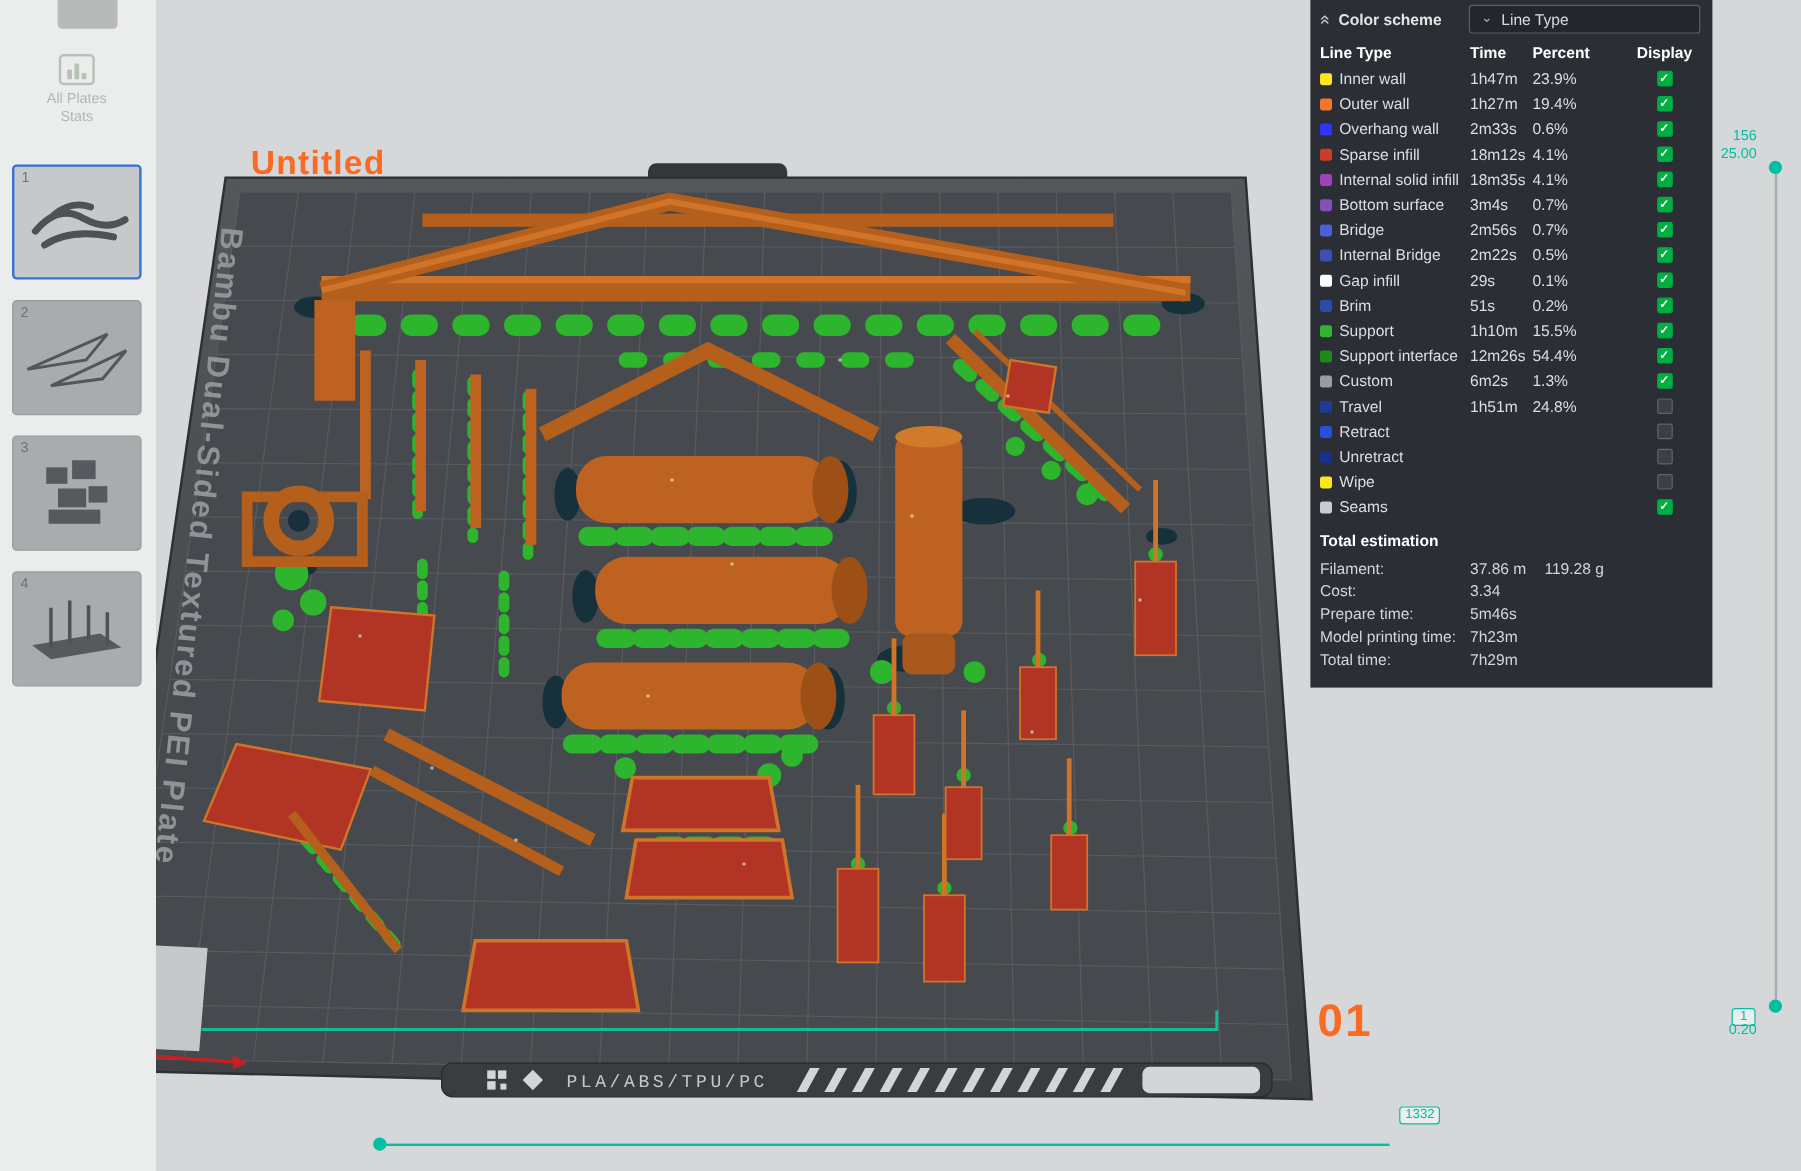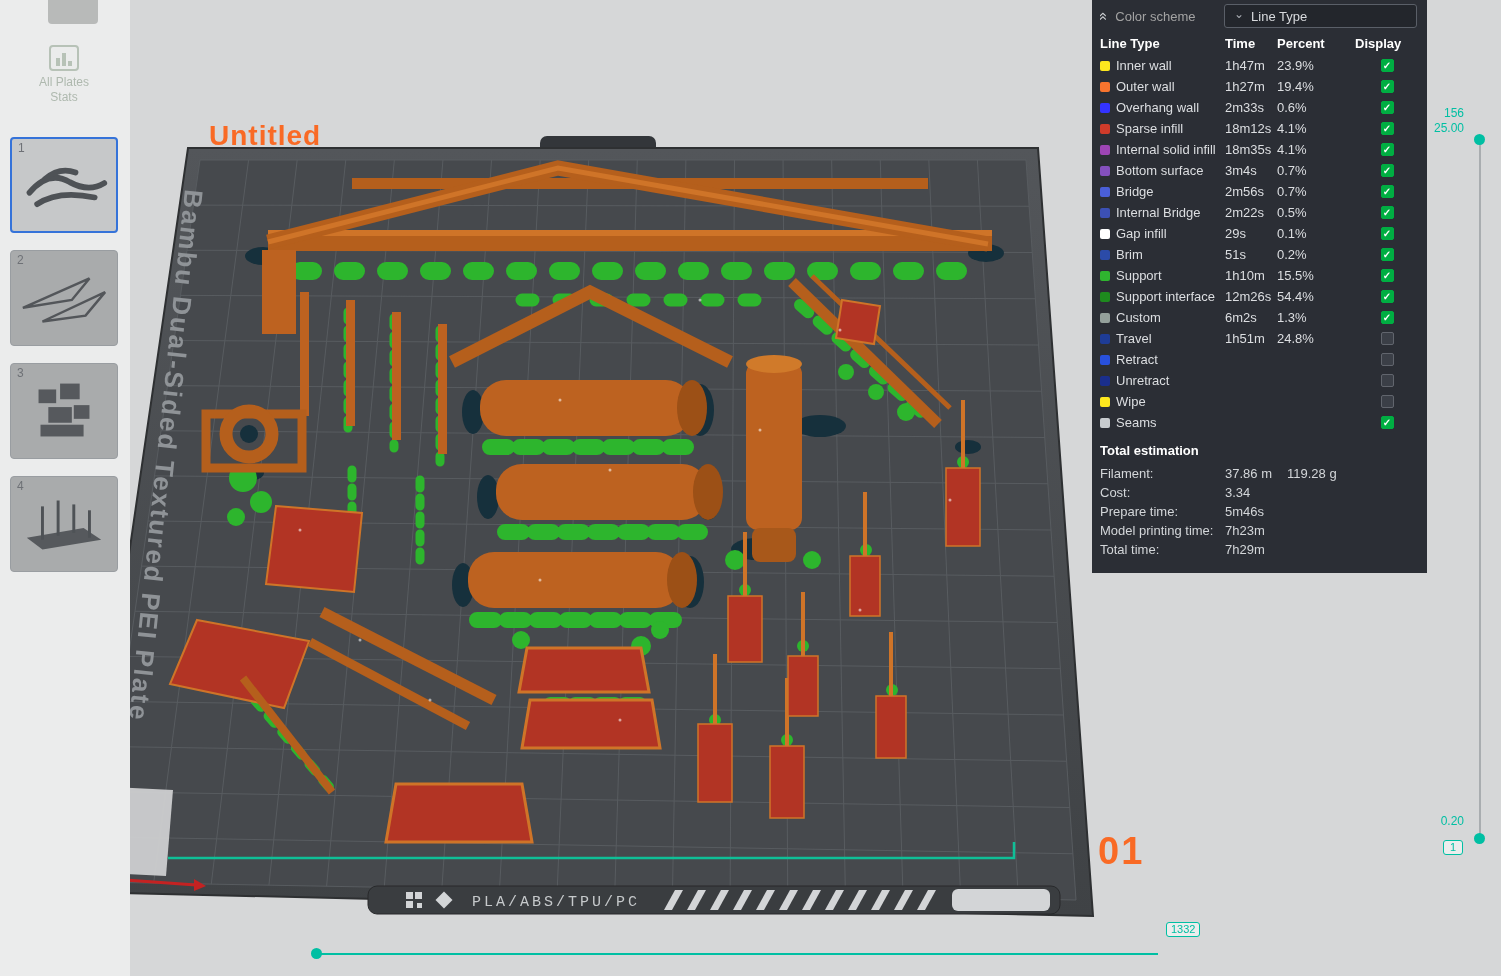--- a/index.html
+++ b/index.html
@@ -22,26 +22,26 @@
   #viewport-svg{position:absolute;left:0;top:0;z-index:1}
   #grid-g line{stroke:#585c60;stroke-width:1}
   #project-title{position:absolute;left:209px;top:120px;font-size:28px;font-weight:800;letter-spacing:1px;color:var(--accent-orange);z-index:2}
   #plate-side-label{position:absolute;left:178px;top:188px;writing-mode:vertical-rl;font-size:26px;font-weight:600;letter-spacing:2px;color:#8f9397;transform:rotate(6deg);transform-origin:top left;z-index:2;white-space:nowrap}
   #plate-number{position:absolute;left:1098px;top:830px;font-size:38px;font-weight:800;letter-spacing:2px;color:var(--accent-orange);z-index:2}
 
   
   #colorscheme-panel{position:absolute;left:1092px;top:0;width:335px;background:#2b2e35;color:#e3e5e8;z-index:10;padding-bottom:14px;font-size:13px}
   .cs-header{display:flex;align-items:center;height:32px;padding:0 10px 0 8px}
   .collapse-icon{display:inline-block;transform:rotate(90deg);color:#cfd2d5;font-size:15px;margin-right:7px;cursor:pointer}
-  .cs-title{font-weight:normal;color:#a3a3a3}
+  .cs-title{font-weight:bold;color:#e5e5e5}
   .cs-dropdown{margin-left:auto;width:193px;height:24px;border:1px solid #5a5f68;background:#23262c;border-radius:3px;display:flex;align-items:center;gap:7px;padding:0 9px;color:#d8dadd;cursor:pointer}
   .cs-dropdown .chev{color:#a7abb1;font-size:12px;line-height:1;margin-top:-4px}
   .cs-cols,.cs-row{display:grid;grid-template-columns:125px 52px 78px 1fr;align-items:center;padding:0 8px}
   .cs-cols{height:23px;font-weight:bold;color:#fff}
-  .cs-cols .c-display{}
+  .cs-cols .c-display{text-align:center}
   .cs-row{height:21px;color:#dcdee1}
   .cell-label{display:flex;align-items:center;gap:6px;white-space:nowrap;overflow:hidden}
   .swatch{display:inline-block;width:10px;height:10px;border-radius:2px;flex:0 0 auto}
   .cell-check{display:flex;justify-content:center}
   .checkbox{width:13px;height:13px;border-radius:2px;background:#3b3f47;border:1px solid #61656d;display:flex;align-items:center;justify-content:center;cursor:pointer}
   .checkbox.checked{background:var(--checkbox-green);border-color:var(--checkbox-green)}
   .checkbox.checked::after{content:"✓";color:#fff;font-size:10px;font-weight:bold;line-height:1}
   .te-title{font-weight:bold;color:#fff;padding:10px 21px 6px 8px}
   .te-row{display:grid;grid-template-columns:125px 62px 1fr;align-items:center;height:19px;padding:0 8px;color:#d3d6d9}
 
@@ -605,19 +605,19 @@
         </div>
       </div>
   </div>
 
   <div class="v-track"></div>
   <div class="dot" style="left:1474px;top:134px"></div>
   <div class="dot" style="left:1474px;top:833px"></div>
   <div class="teal-text" style="left:1424px;top:106px;width:40px">156</div>
   <div class="teal-text" style="left:1424px;top:121px;width:40px">25.00</div>
   <div class="teal-box" style="left:1443px;top:840px;min-width:20px">1</div>
-  <div class="teal-text" style="left:1430px;top:814px;width:34px">0.20</div>
+  <div class="teal-text" style="left:1430px;top:851px;width:34px">0.20</div>
 
   <div class="h-track"></div>
   <div class="dot" style="left:311px;top:948px"></div>
   <div class="teal-box" style="left:1166px;top:922px">1332</div>
 
 </div>
 
 </body></html>

